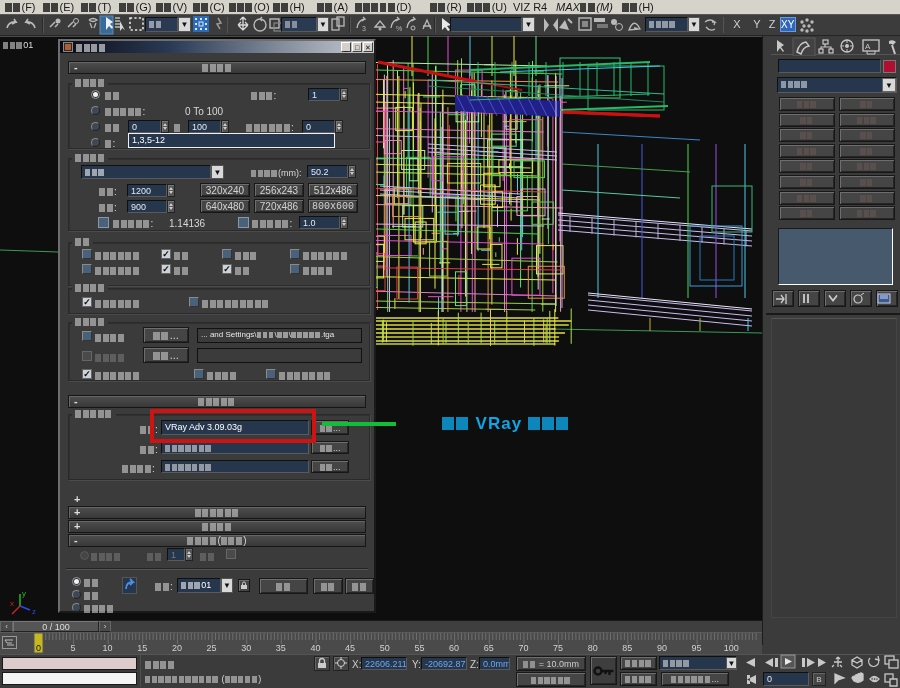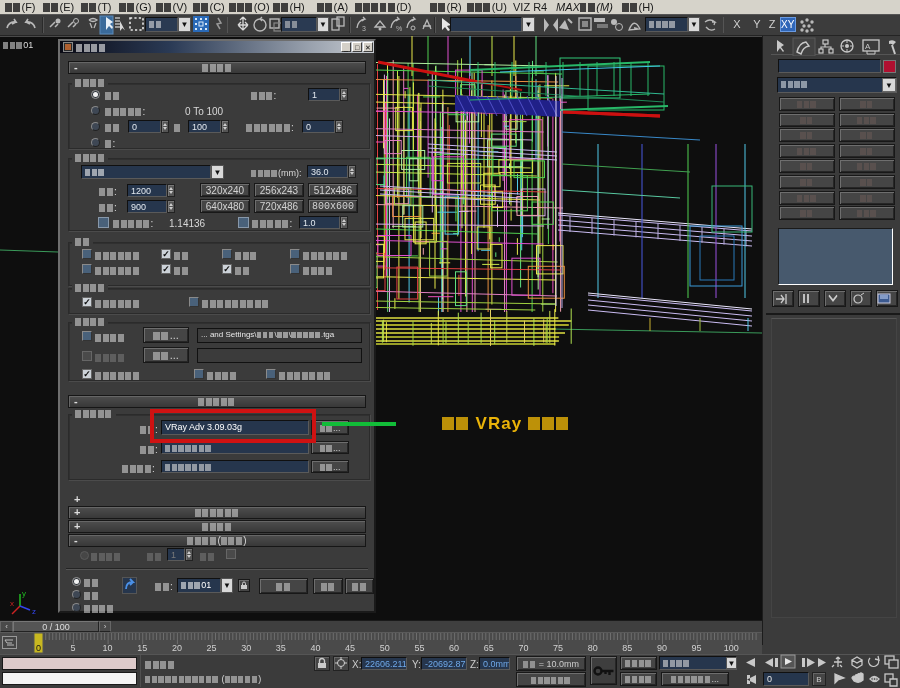--- a/index.html
+++ b/index.html
@@ -649,26 +649,27 @@
       <div class="fld" style="left:68px;top:79px;width:33px;height:13px;">0</div>
       <div class="sp" style="left:101px;top:79px;height:13px;"></div>
       <div class="abs t" style="left:114px;top:81px;"><i class="zc"></i></div>
       <div class="fld" style="left:128px;top:79px;width:33px;height:13px;">100</div>
       <div class="sp" style="left:161px;top:79px;height:13px;"></div>
       <div class="abs t" style="left:186px;top:81px;"><i class="zc"></i><i class="zc"></i><i class="zc"></i><i class="zc"></i><i class="zc"></i><i class="zc"></i>:</div>
       <div class="fld" style="left:242px;top:79px;width:33px;height:13px;">0</div>
       <div class="sp" style="left:275px;top:79px;height:13px;"></div>
       <div class="rad" style="left:31px;top:97px;"></div>
       <div class="abs t" style="left:45px;top:97px;"><i class="zc"></i>:</div>
+      <div class="fld" style="left:68px;top:92px;width:207px;height:15px;border:1px solid #f0f0f0;color:#fff;">1,3,5-12</div>
       <div class="grp" style="left:8px;top:117px;width:302px;height:73px;"></div>
       <div class="glab" style="left:12px;top:111px;"><i class="zc"></i><i class="zc"></i><i class="zc"></i><i class="zc"></i></div>
       <div class="fld" style="left:21px;top:124px;width:130px;height:14px;color:#fff;"><i class="zc"></i><i class="zc"></i><i class="zc"></i></div>
       <div class="dd" style="left:151px;top:124px;width:13px;height:14px;line-height:13px;">▼</div>
       <div class="abs t" style="left:191px;top:127px;font-size:9px;"><i class="zc"></i><i class="zc"></i><i class="zc"></i><i class="zc"></i>(mm):</div>
-      <div class="fld" style="left:247px;top:124px;width:41px;height:13px;">36.0</div>
+      <div class="fld" style="left:247px;top:124px;width:41px;height:13px;">50.2</div>
       <div class="sp" style="left:288px;top:124px;height:13px;"></div>
       <div class="abs t" style="left:39px;top:145px;"><i class="zc"></i><i class="zc"></i>:</div>
       <div class="fld" style="left:67px;top:143px;width:40px;height:13px;">1200</div>
       <div class="sp" style="left:107px;top:143px;height:13px;"></div>
       <div class="btn" style="left:140px;top:142px;width:50px;height:14px;line-height:13px;font-size:10px;">320x240</div>
       <div class="btn" style="left:194px;top:142px;width:50px;height:14px;line-height:13px;font-size:10px;text-align:center;">256x243</div>
       <div class="btn" style="left:248px;top:142px;width:50px;height:14px;line-height:13px;font-size:10px;">512x486</div>
       <div class="abs t" style="left:39px;top:161px;"><i class="zc"></i><i class="zc"></i>:</div>
       <div class="fld" style="left:67px;top:159px;width:40px;height:13px;">900</div>
       <div class="sp" style="left:107px;top:159px;height:13px;"></div>
@@ -767,21 +768,21 @@
       <svg class="abs" style="left:178px;top:538px" width="12" height="13">
         <rect x="3" y="6" width="6" height="4" fill="#ccc"></rect>
         <path d="M4.5 6 v-1.5 a1.5 1.5 0 0 1 3 0 v1.5" stroke="#ccc" fill="none"></path>
       </svg>
       <div class="btn" style="left:199px;top:537px;width:49px;height:16px;line-height:15px;font-size:10px;"><i class="zc"></i><i class="zc"></i></div>
       <div class="btn" style="left:253px;top:537px;width:30px;height:16px;line-height:15px;font-size:10px;"><i class="zc"></i><i class="zc"></i></div>
       <div class="btn" style="left:285px;top:537px;width:29px;height:16px;line-height:15px;font-size:10px;"><i class="zc"></i><i class="zc"></i></div>
     </div>
     <div class="abs" style="left:150px;top:409px;width:166px;height:34px;border:4px solid #cf1212;z-index:60;"></div>
     <div class="abs" style="left:322px;top:422px;width:74px;height:4px;background:#12bd38;z-index:60;"></div>
-    <div class="abs" style="left:402px;top:414px;color:#eab308;font-size:17px;font-weight:bold;z-index:60;white-space:nowrap;letter-spacing:1px;padding-left:40px;"><b class="zb"></b><b class="zb"></b> VRay <b class="zb"></b><b class="zb"></b><b class="zb"></b></div>
+    <div class="abs" style="left:402px;top:414px;color:#0ea5e9;font-size:17px;font-weight:bold;z-index:60;white-space:nowrap;letter-spacing:1px;padding-left:40px;"><b class="zb"></b><b class="zb"></b> VRay <b class="zb"></b><b class="zb"></b><b class="zb"></b></div>
     <div class="abs" style="left:0;top:620px;width:762px;height:12px;background:#3f3f3f;border-top:1px solid #1a1a1a;"></div>
     <div class="abs" style="left:0;top:621px;width:13px;height:11px;background:#4a4a4a;border:1px solid #666;border-bottom-color:#222;color:#ccc;font-size:8px;line-height:10px;text-align:center;">‹</div>
     <div class="abs" style="left:13px;top:621px;width:86px;height:11px;background:#555;border:1px solid #777;border-bottom-color:#222;border-right-color:#222;color:#ddd;font-size:9px;line-height:10px;text-align:center;">0 / 100</div>
     <div class="abs" style="left:99px;top:621px;width:12px;height:11px;background:#4a4a4a;border:1px solid #666;border-bottom-color:#222;color:#ccc;font-size:8px;line-height:10px;text-align:center;">›</div>
     <svg class="abs" style="left:0;top:632px" width="762" height="22" viewBox="0 0 762 22">
       <rect x="0" y="0" width="762" height="22" fill="#4a4a4a"></rect>
       <rect x="0" y="0" width="762" height="1" fill="#5a5a5a"></rect>
       <rect x="38.3" y="1" width="1" height="11" fill="#6e6e6e"></rect>
       <rect x="41.8" y="1" width="1" height="7" fill="#6e6e6e"></rect>
       <rect x="45.2" y="1" width="1" height="7" fill="#6e6e6e"></rect>

